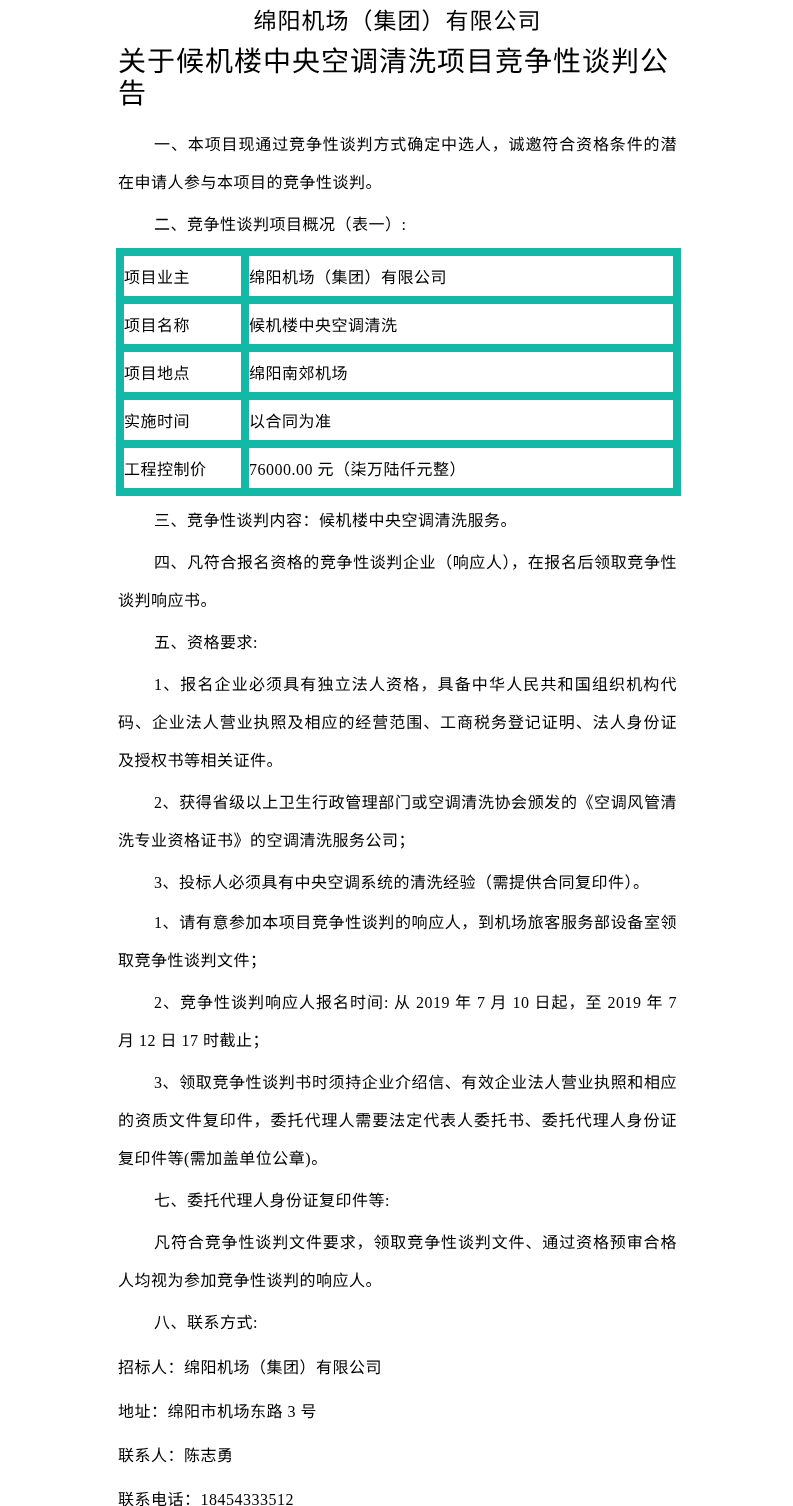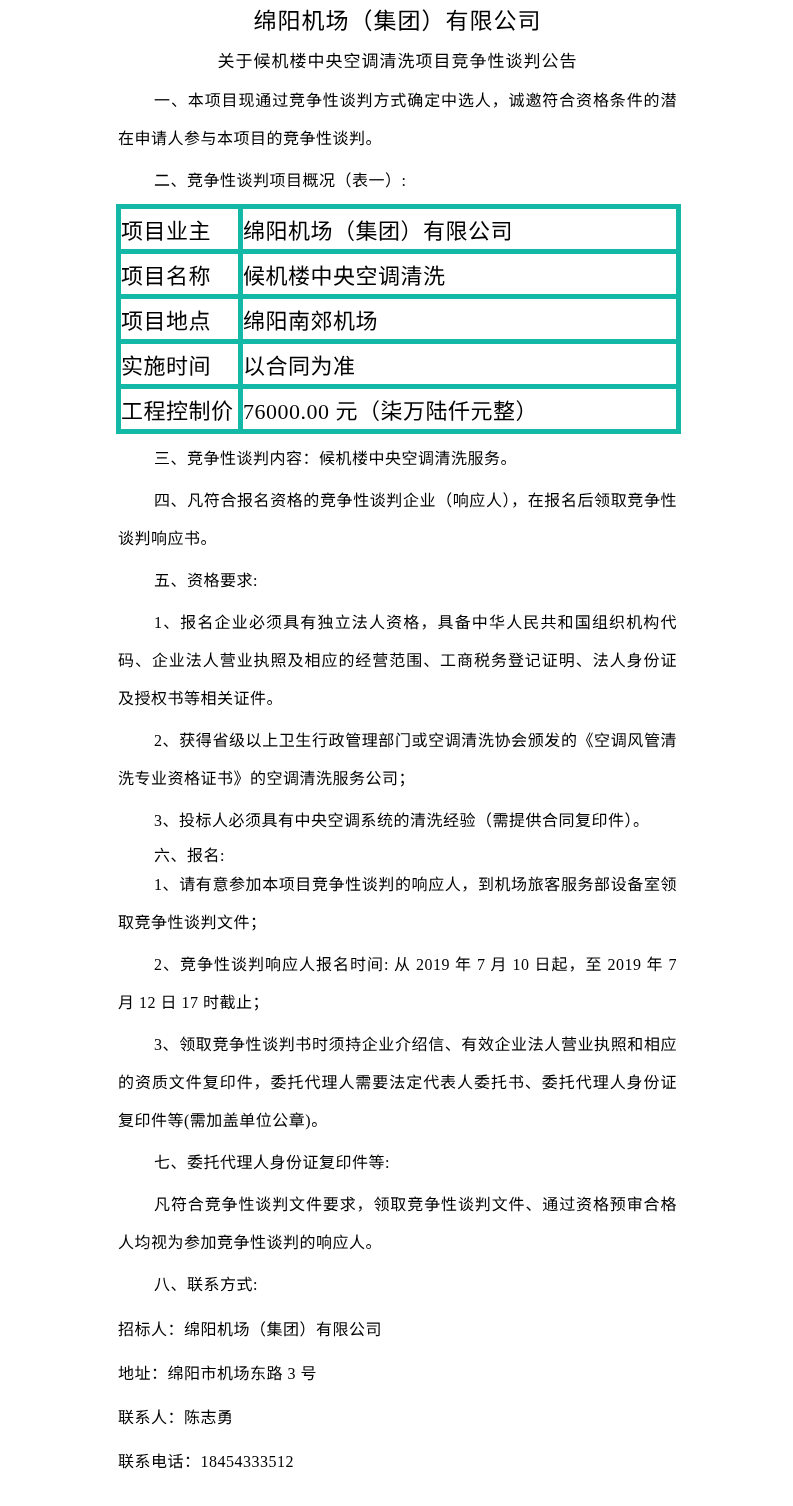--- a/index.html
+++ b/index.html
@@ -23,25 +23,25 @@
   }
   .doc-title {
     margin: 0 0 8px 0;
     font-size: 23px;
     line-height: 32px;
     letter-spacing: 1px;
     text-align: center;
     font-weight: normal;
   }
   .doc-subtitle {
-    margin: 0 0 4px 0;
-    font-size: 17px;
+    margin: 0 0 16px 0;
+    font-size: 28px;
     line-height: 32px;
     letter-spacing: 1px;
-    text-align: center;
+    text-align: left;
     font-weight: normal;
   }
   p.body {
     margin: 0 0 4px 0;
     font-size: 16px;
     line-height: 38px;
     letter-spacing: 0.5px;
     text-align: justify;
     text-justify: inter-ideograph;
   }
@@ -56,24 +56,24 @@
     margin: 0;
     text-align: left;
   }
   table.overview {
     border-collapse: collapse;
     width: 565px;
     margin: 4px 0 6px -2px;
     table-layout: fixed;
   }
   table.overview td {
-    border: 5px solid #14b8a6;
+    border: 8px solid #14b8a6;
     height: 40px;
     vertical-align: middle;
-    font-size: 22px;
+    font-size: 16px;
     letter-spacing: 0.5px;
     padding: 0;
   }
   td.cell-label {
     width: 117px;
     padding-left: 8px;
   }
   td.cell-value {
     padding-left: 13px;
   }
@@ -113,21 +113,20 @@
       </tr>
     </tbody>
   </table>
 
   <p class="body indent">三、竞争性谈判内容：候机楼中央空调清洗服务。</p>
   <p class="body indent">四、凡符合报名资格的竞争性谈判企业（响应人），在报名后领取竞争性谈判响应书。</p>
   <p class="body indent">五、资格要求:</p>
   <p class="body indent">1、报名企业必须具有独立法人资格，具备中华人民共和国组织机构代码、企业法人营业执照及相应的经营范围、工商税务登记证明、法人身份证及授权书等相关证件。</p>
   <p class="body indent">2、获得省级以上卫生行政管理部门或空调清洗协会颁发的《空调风管清洗专业资格证书》的空调清洗服务公司；</p>
   <p class="body indent">3、投标人必须具有中央空调系统的清洗经验（需提供合同复印件）。</p>
-  <p class="body indent tight">六、报名:</p>
   <p class="body indent after-tight">1、请有意参加本项目竞争性谈判的响应人，到机场旅客服务部设备室领取竞争性谈判文件；</p>
   <p class="body indent">2、竞争性谈判响应人报名时间: 从 2019 年 7 月 10 日起，至 2019 年 7 月 12 日 17 时截止；</p>
   <p class="body indent">3、领取竞争性谈判书时须持企业介绍信、有效企业法人营业执照和相应的资质文件复印件，委托代理人需要法定代表人委托书、委托代理人身份证复印件等(需加盖单位公章)。</p>
   <p class="body indent">七、委托代理人身份证复印件等:</p>
   <p class="body indent">凡符合竞争性谈判文件要求，领取竞争性谈判文件、通过资格预审合格人均视为参加竞争性谈判的响应人。</p>
   <p class="body indent">八、联系方式:</p>
 
   <p class="body contact-line">招标人：绵阳机场（集团）有限公司</p>
   <p class="body contact-line">地址：绵阳市机场东路 3 号</p>
   <p class="body contact-line">联系人：陈志勇</p>

